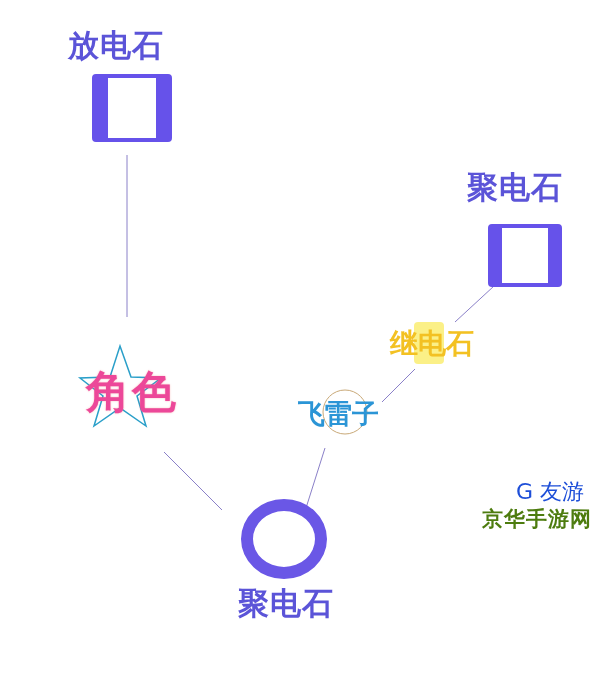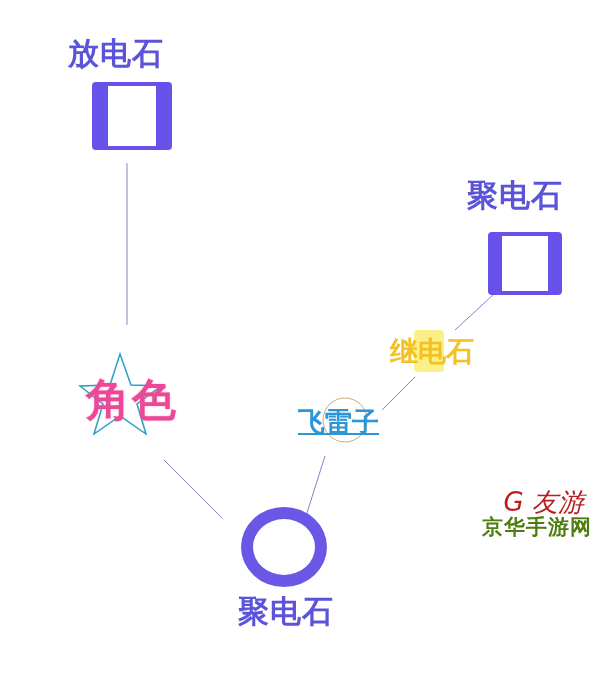--- a/index.html
+++ b/index.html
@@ -1,29 +1,29 @@
 <!DOCTYPE html>
 <html><head>
   <meta charset="utf-8">
   <style>
     html, body { margin: 0; padding: 0; background: #ffffff; }
     body { width: 600px; height: 683px; position: relative; overflow: hidden; font-family: "DejaVu Sans", sans-serif; }
-    .canvas { position: absolute; left: 0; top: 8px; width: 600px; height: 539px; }
+    .canvas { position: absolute; left: 0; top: 0; width: 600px; height: 539px; }
     svg.links { position: absolute; left: 0; top: 0; width: 600px; height: 683px; }
     .label { position: absolute; font-weight: bold; white-space: nowrap; line-height: 1; }
     .label-purple { color: #5b54d8; font-size: 31px; letter-spacing: 1px; }
     .label-role { color: #ec4899; font-size: 44px; letter-spacing: 2px; text-shadow: 0 0 2px rgba(238,74,79,0.4); }
     .label-relay { color: #f3c122; font-size: 28px; }
-    .label-feilei { color: #2b95d6; font-size: 27px; text-decoration: underline; }
+    .label-feilei { color: #2b95d6; font-size: 27px; }
     .square-node { position: absolute; box-sizing: border-box; border-style: solid; border-color: #6652ea; border-radius: 4px; background: #fff; }
     .ring-node { position: absolute; box-sizing: border-box; border-radius: 50%; border: 12px solid #6a57e6; background: transparent; }
     .highlight { position: absolute; background: #fbee7a; border-radius: 4px; opacity: 0.9; }
     .watermark { position: absolute; right: 6px; bottom: 4px; width: 118px; height: 58px; }
     .wm-text { position: absolute; right: 2px; bottom: 2px; font-weight: bold; font-size: 21px; color: #4d7c0f; letter-spacing: 1px; }
-    .wm-logo { position: absolute; right: 10px; top: 0; font-size: 26px; color: #b91c1c; font-style: italic; }
+    .wm-logo { position: absolute; right: 10px; top: 0; font-size: 22px; color: #1d4ed8; }
   </style>
 </head>
 <body>
 
 <div class="canvas">
 
   <svg class="links" viewBox="0 0 600 683">
     <line x1="127" y1="155" x2="127" y2="317" stroke="#8a80c8" stroke-width="1"></line>
     <line x1="164" y1="452" x2="222" y2="510" stroke="#8a80c8" stroke-width="1"></line>
     <line x1="306" y1="508" x2="325" y2="448" stroke="#8a80c8" stroke-width="1"></line>

